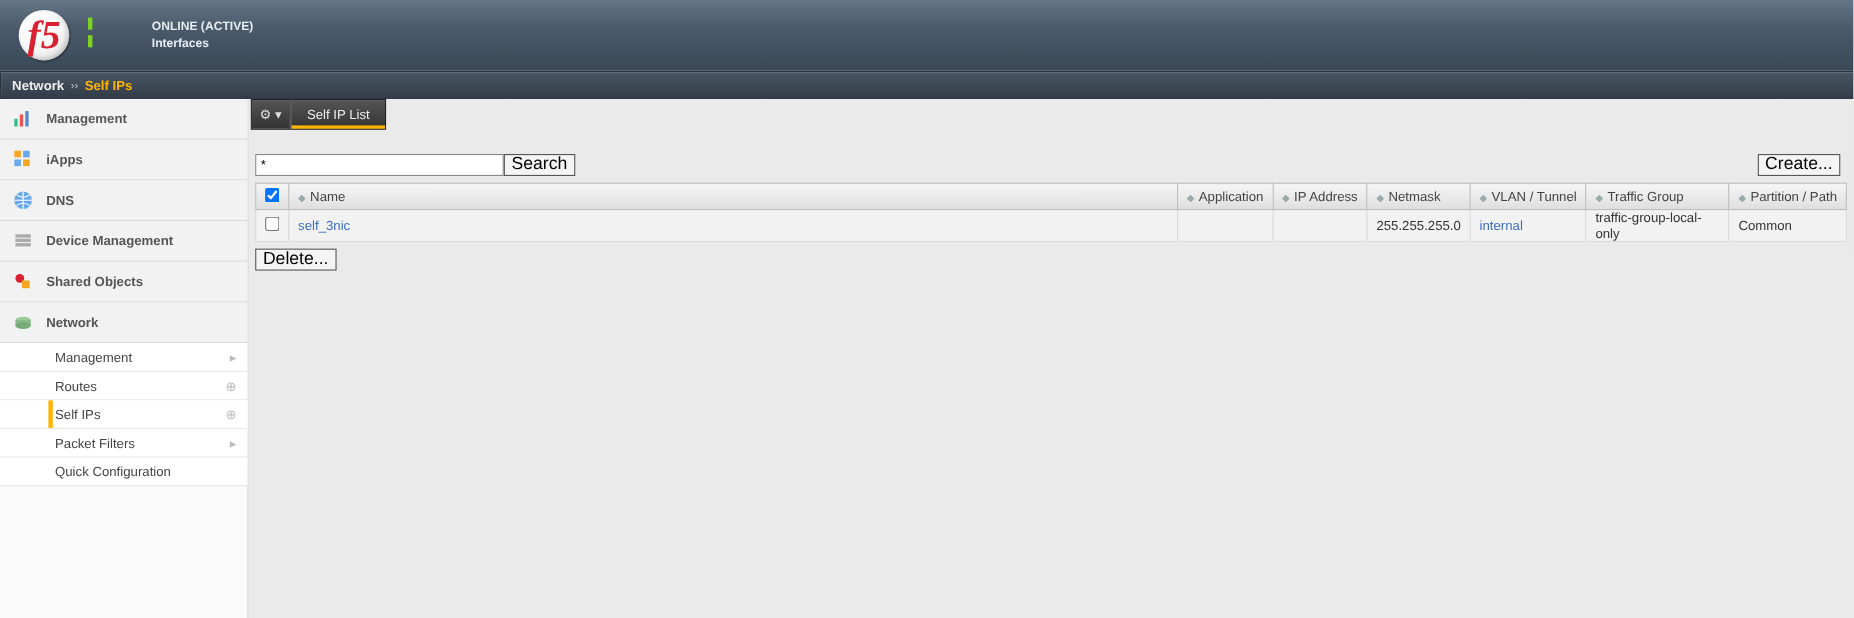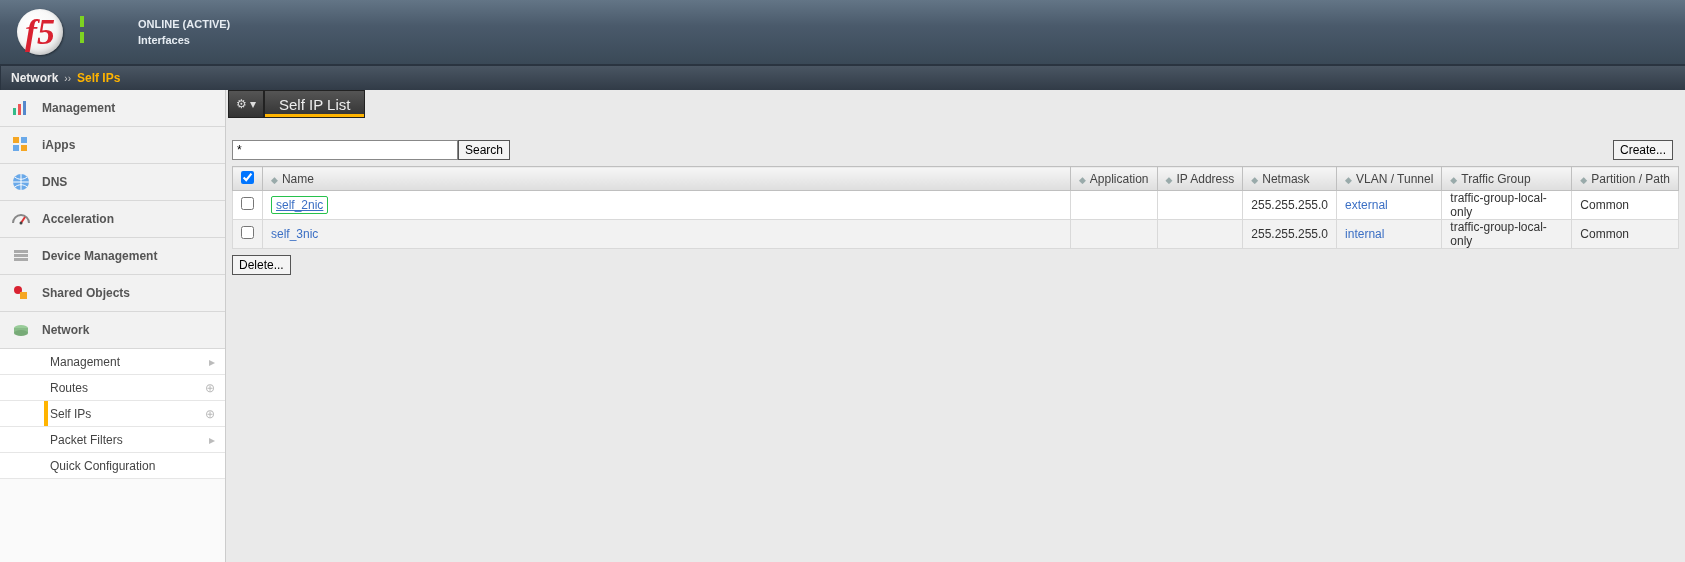--- a/index.html
+++ b/index.html
@@ -79,33 +79,33 @@
 .main { flex: 1; background: #eaeaea; display: flex; flex-direction: column; }
 
 .module-tabs { height: 30px; background: #eaeaea; display: flex; align-items: flex-start; padding-left: 2px; }
 .module-gear {
   width: 36px; height: 28px; background: linear-gradient(to bottom, #555, #333);
   display: flex; align-items: center; justify-content: center; color: #ddd; font-size: 12px;
   border: 1px solid #222; cursor: pointer;
 }
 .module-tab {
   height: 28px; padding: 0 14px; background: linear-gradient(to bottom, #555, #333);
-  color: #eee; font-size: 15px; display: flex; align-items: center; border: 1px solid #222;
+  color: #eee; font-size: 12px; display: flex; align-items: center; border: 1px solid #222;
   position: relative; cursor: pointer;
 }
 .module-tab.active::after {
   content:""; position:absolute; left:0; right:0; bottom:0; height:3px; background:#ffb400;
 }
 
 .toolbar { padding: 20px 6px 4px; display: flex; align-items: center; }
 .toolbar input[type=text] {
   width: 226px; height: 20px; border: 1px solid #888; padding: 0 4px; font-size: 12px;
 }
 .toolbar button, .actions button {
-  height: 20px; padding: 0 6px; font-size: 12px; border: 1px solid #555; background: #f4f4f4; cursor: pointer;
+  height: 20px; padding: 0 6px; font-size: 16px; border: 1px solid #555; background: #f4f4f4; cursor: pointer;
 }
 .spacer { flex: 1; }
 .create-btn { margin-right: 6px; }
 
 .table-wrap { margin: 2px 6px 0; }
 table { width: 100%; border-collapse: collapse; font-size: 12px; }
 thead th {
   background: linear-gradient(to bottom, #f6f6f6, #dedede);
   border: 1px solid #bfbfbf; height: 24px; text-align: left; padding: 0 8px;
   font-weight: normal; color: #444; white-space: nowrap;
@@ -180,30 +180,20 @@
       <span class="side-icon">
         <svg viewBox="0 0 20 20">
             <circle cx="10" cy="10" r="8" fill="#6aa9e9"></circle>
             <path d="M2 10h16M10 2v16M4 5c3 3 9 3 12 0M4 15c3-3 9-3 12 0" stroke="#fff" stroke-width="1" fill="none"></path>
           </svg>
       </span>
       <span class="side-label">DNS</span>
     </div>
 
 
-    <div class="side-item">
-      <span class="side-icon">
-        <svg viewBox="0 0 20 20">
-            <path d="M2 14a8 8 0 0 1 16 0" fill="none" stroke="#888" stroke-width="2"></path>
-            <path d="M10 14 L14 8" stroke="#d33" stroke-width="2"></path>
-            <circle cx="10" cy="14" r="1.5" fill="#444"></circle>
-          </svg>
-      </span>
-      <span class="side-label">Acceleration</span>
-    </div>
 
     <div class="side-item">
       <span class="side-icon">
         <svg viewBox="0 0 20 20">
             <rect x="3" y="4" width="14" height="3" fill="#aaa"></rect>
             <rect x="3" y="8" width="14" height="3" fill="#aaa"></rect>
             <rect x="3" y="12" width="14" height="3" fill="#aaa"></rect>
           </svg>
       </span>
       <span class="side-label">Device Management</span>
@@ -280,30 +270,20 @@
             <th><span class="sort">◆</span><span>Name</span></th>
             <th style="width:80px"><span class="sort">◆</span><span>Application</span></th>
             <th style="width:80px"><span class="sort">◆</span><span>IP Address</span></th>
             <th style="width:80px"><span class="sort">◆</span><span>Netmask</span></th>
             <th style="width:100px"><span class="sort">◆</span><span>VLAN / Tunnel</span></th>
             <th style="width:130px"><span class="sort">◆</span><span>Traffic Group</span></th>
             <th style="width:100px"><span class="sort">◆</span><span>Partition / Path</span></th>
           </tr>
         </thead>
         <tbody>
-          <tr>
-            <td class="col-check"><input type="checkbox" style=""></td>
-            <td><span class="link hl">self_2nic</span></td>
-            <td></td>
-            <td></td>
-            <td>255.255.255.0</td>
-            <td><span class="link">external</span></td>
-            <td>traffic-group-local-only</td>
-            <td>Common</td>
-          </tr>
           <tr class="alt">
             <td class="col-check"><input type="checkbox" style=""></td>
             <td><span class="link">self_3nic</span></td>
             <td></td>
             <td></td>
             <td>255.255.255.0</td>
             <td><span class="link">internal</span></td>
             <td>traffic-group-local-only</td>
             <td>Common</td>
           </tr>

